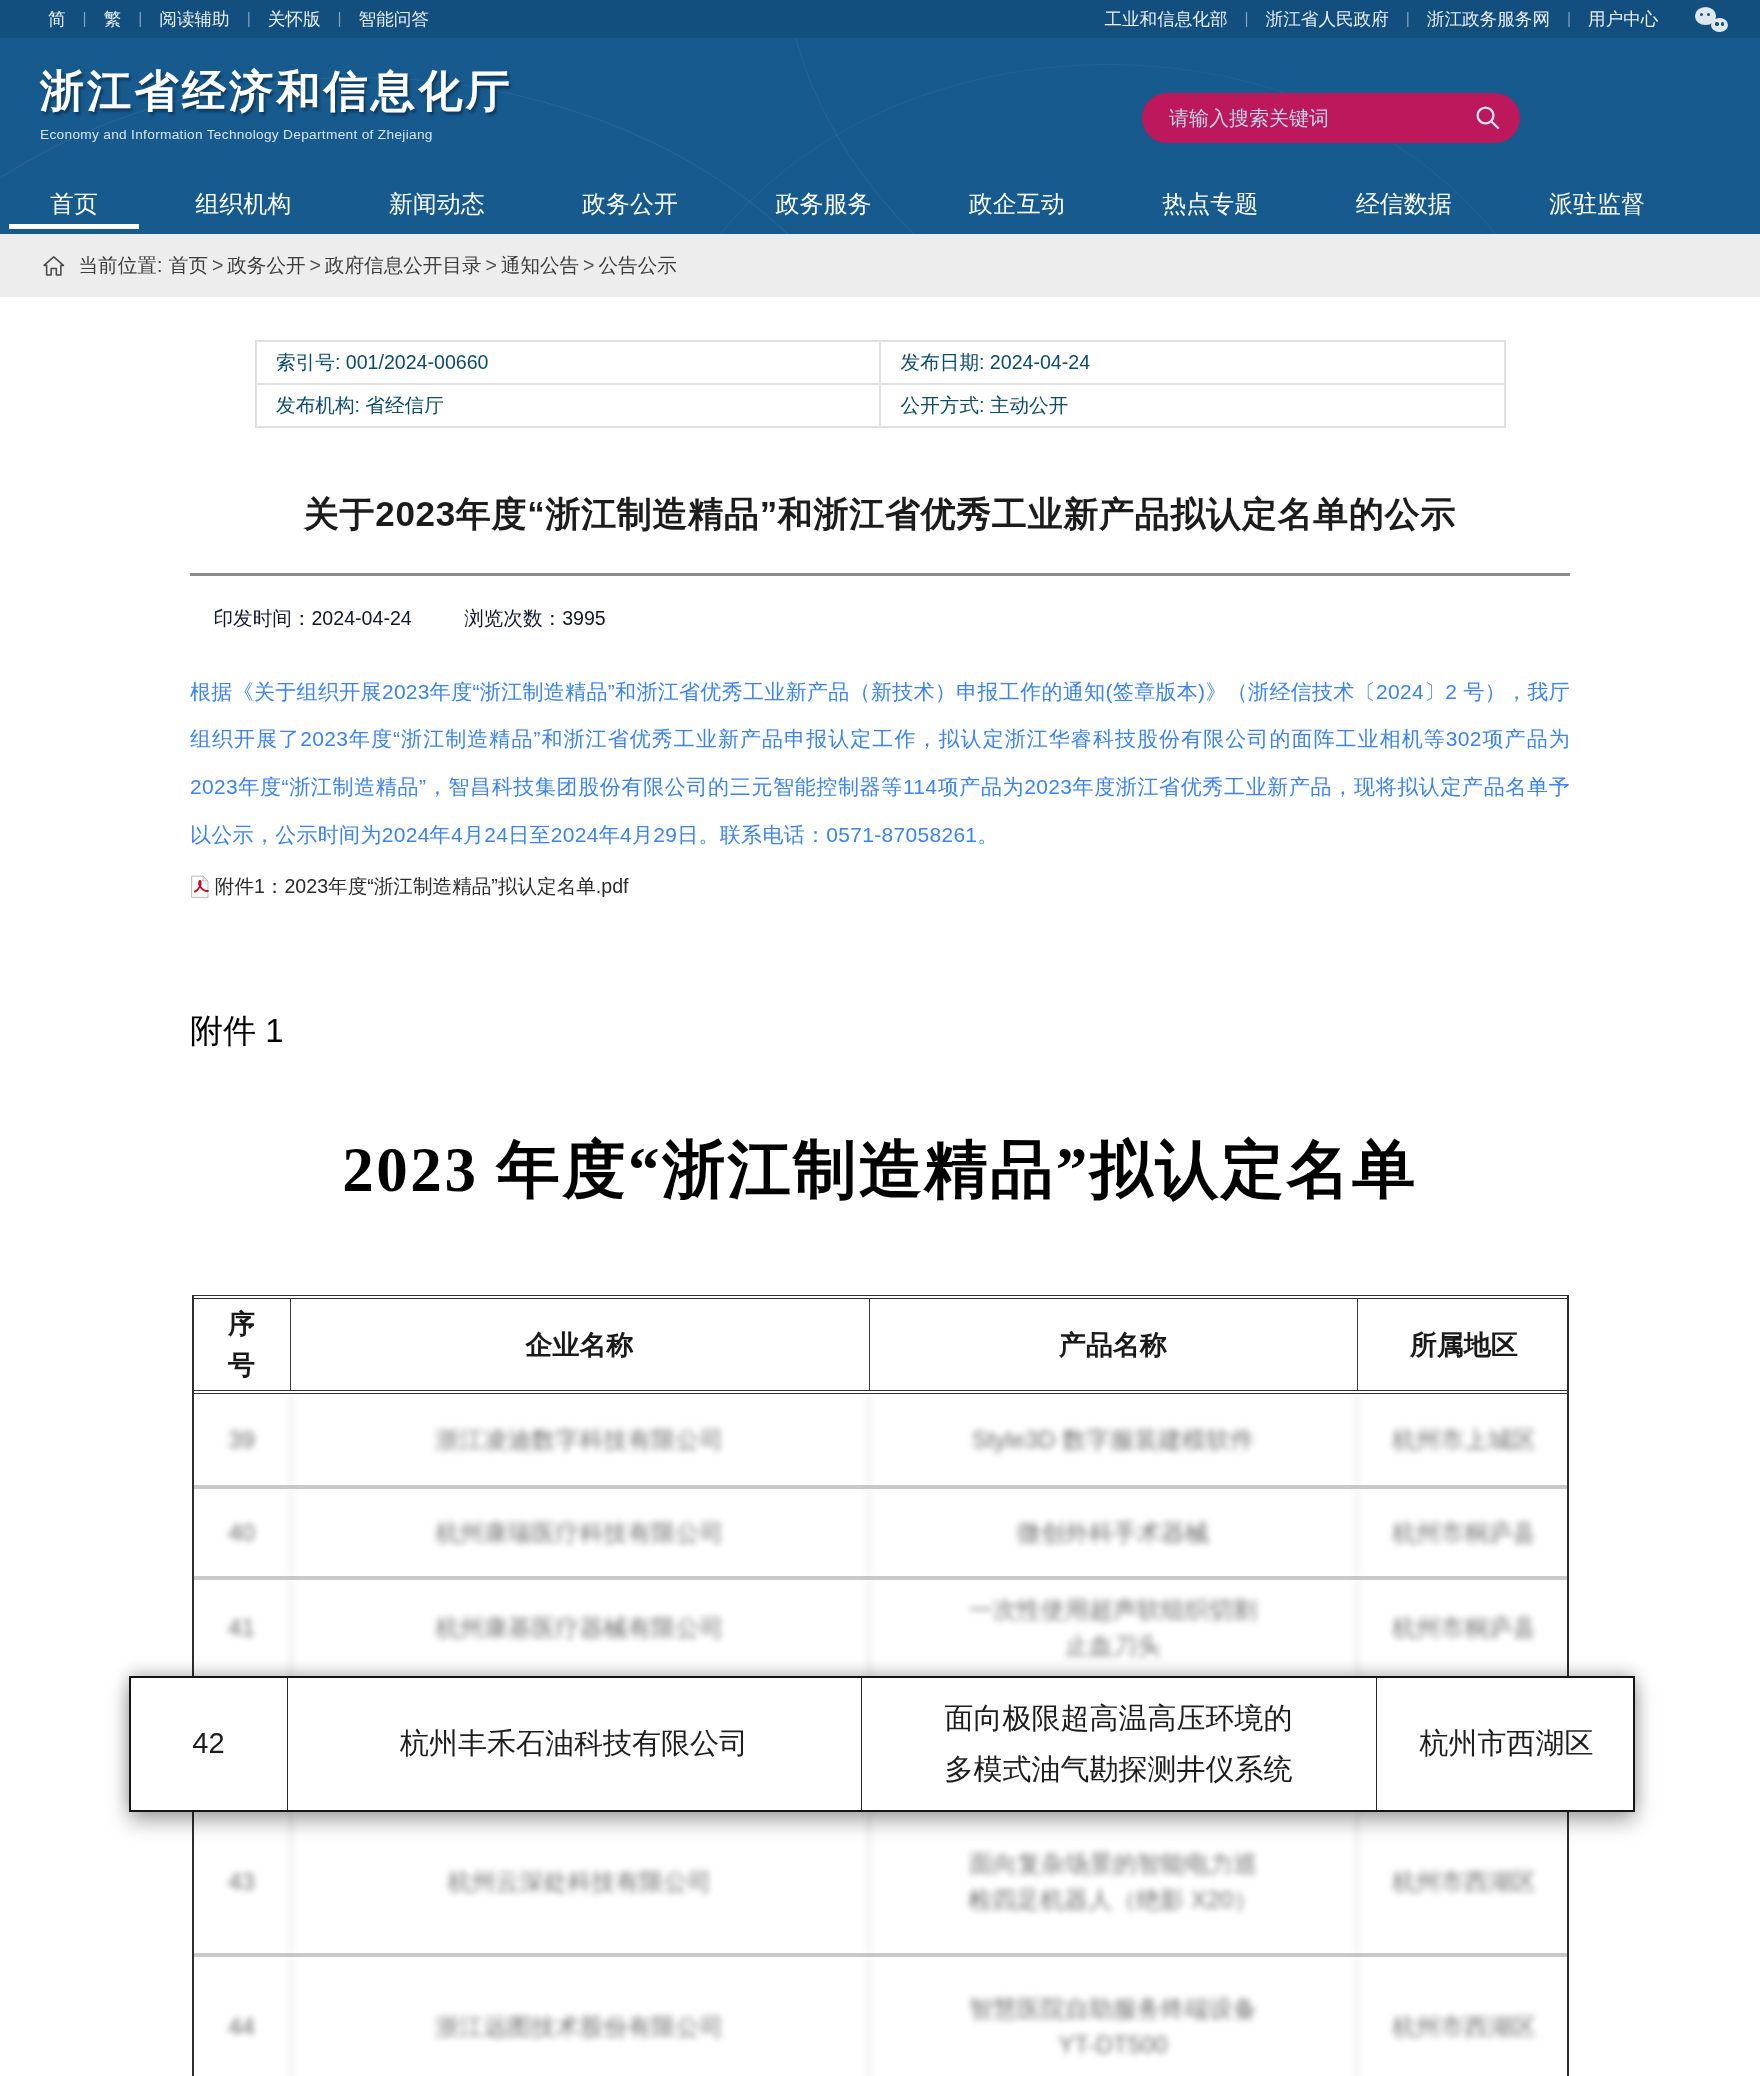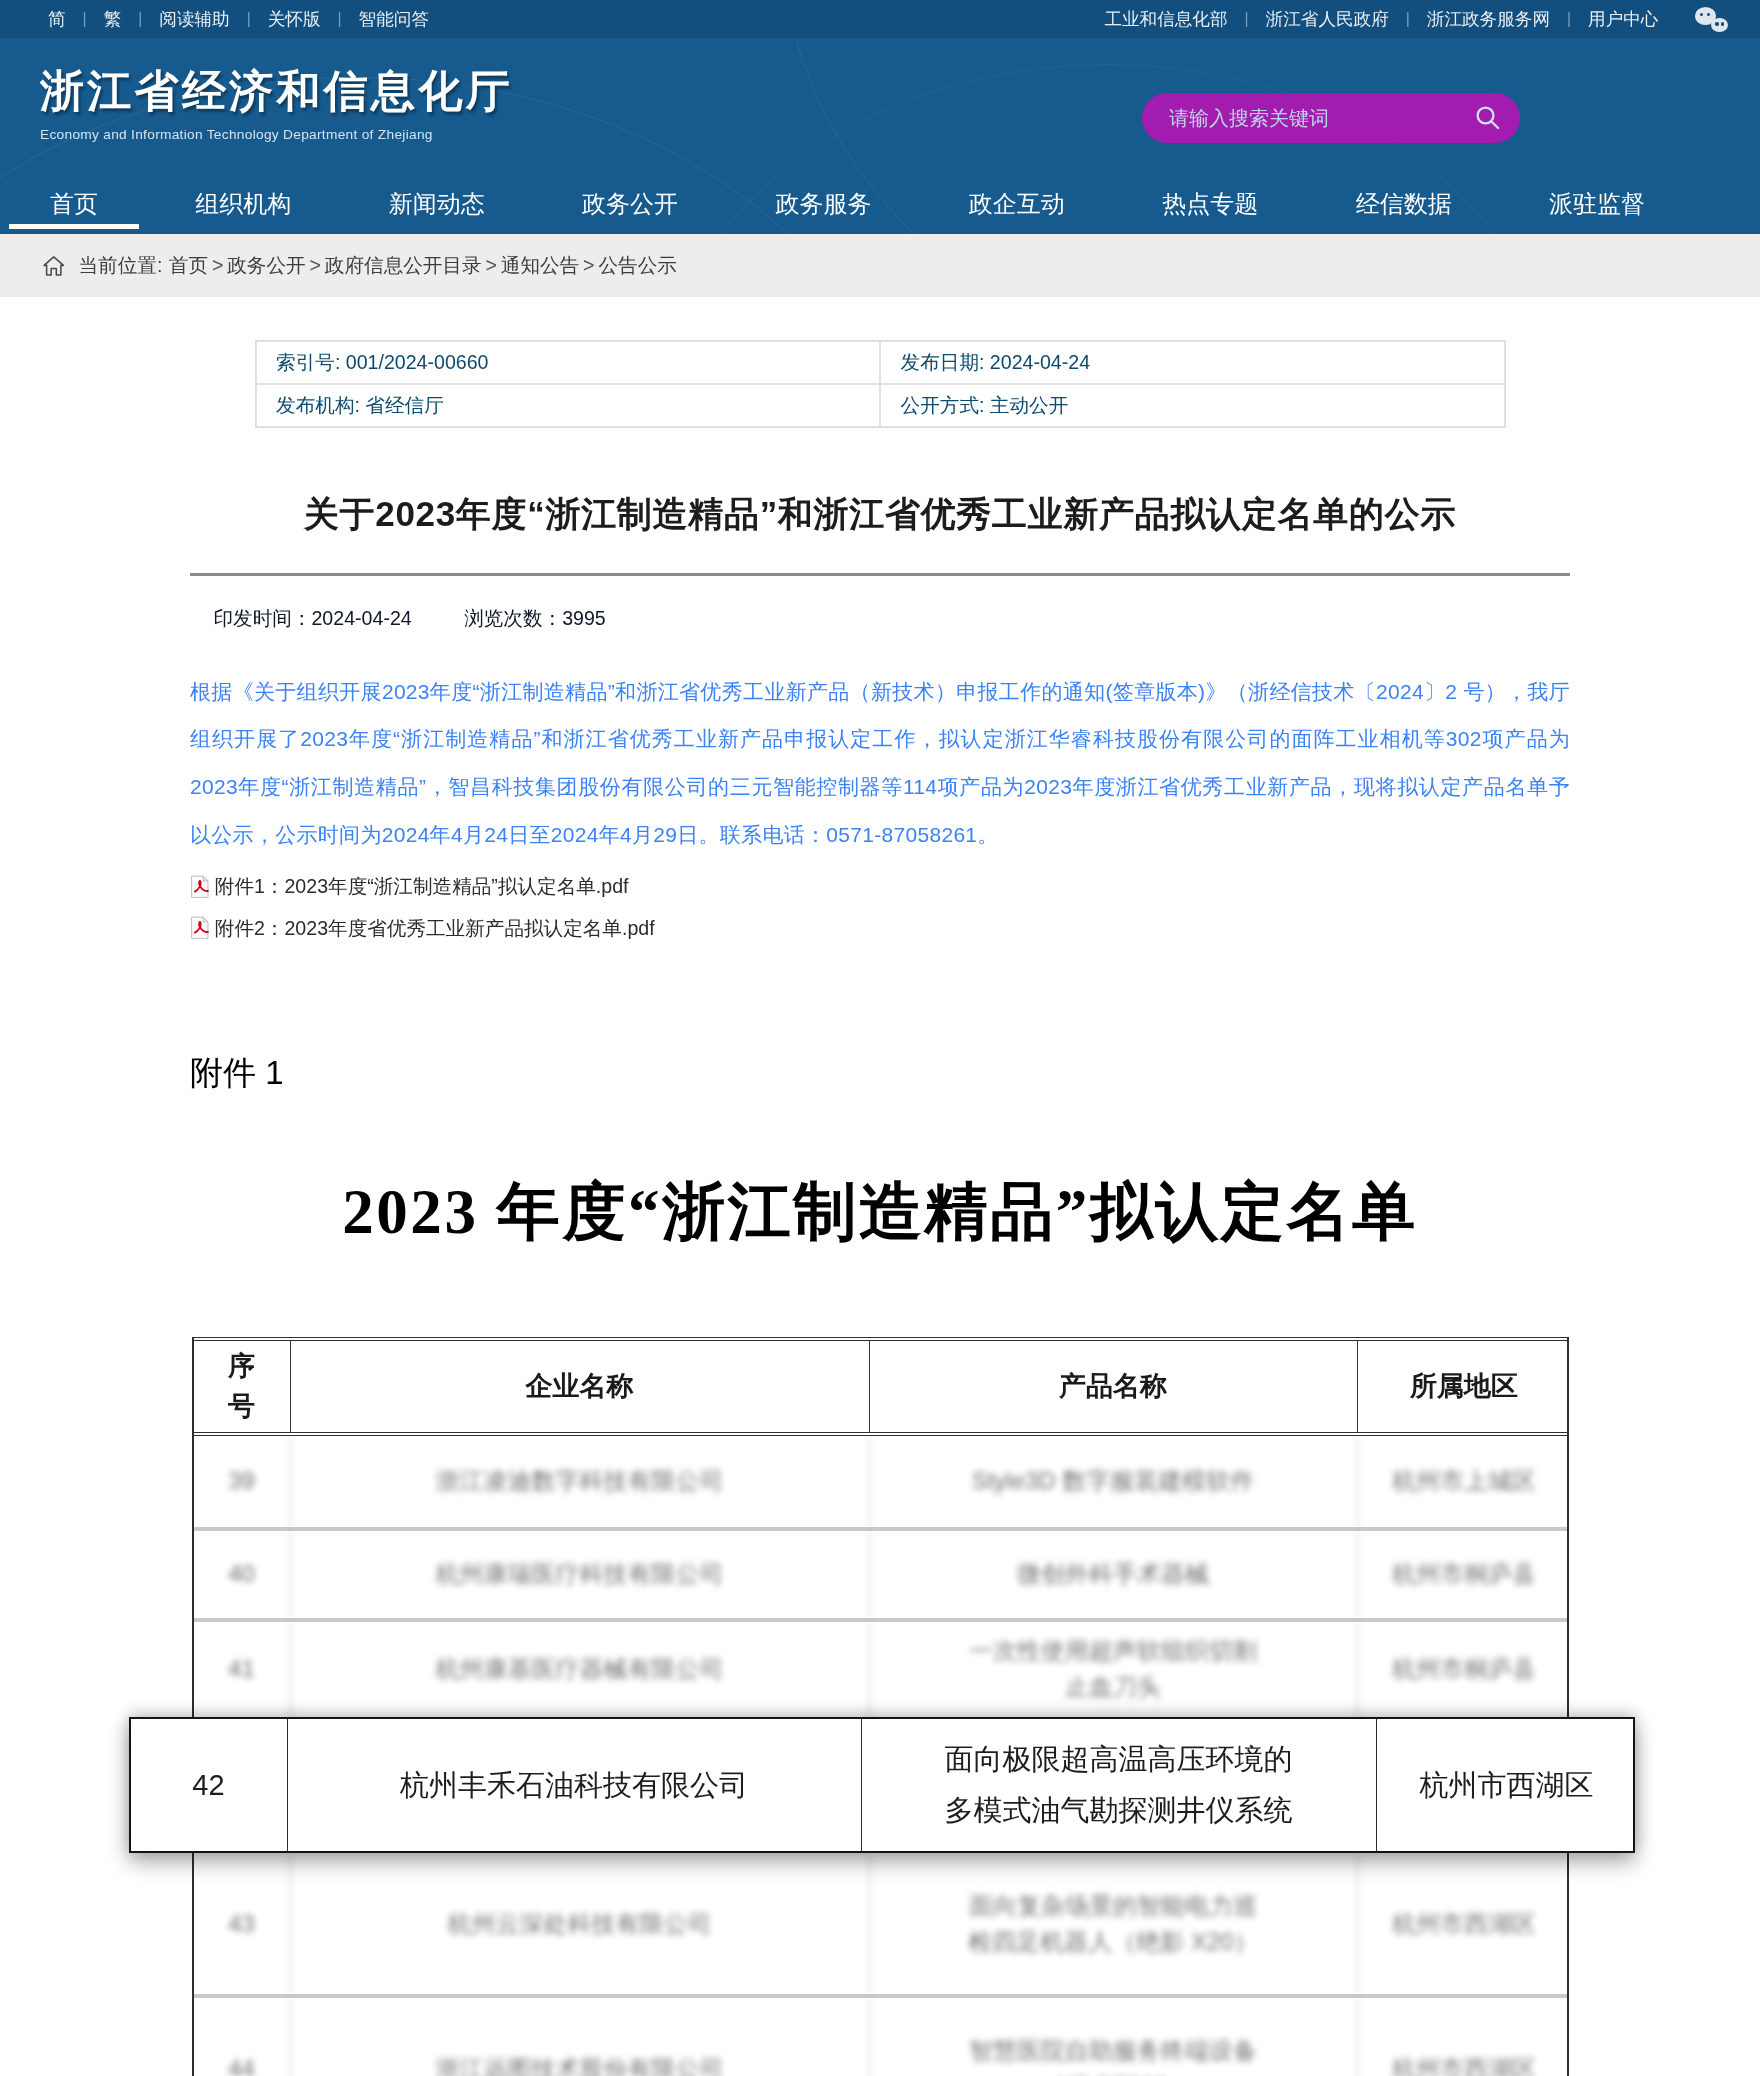--- a/index.html
+++ b/index.html
@@ -27,21 +27,21 @@
   .arc2 { width: 1304px; height: 978px; right: -326px; top: -587px; }
   .arc3 { width: 912px; height: 717px; right: 196px; top: 26px; border-color: rgba(255,255,255,.05); }
 
   .banner { height: 136px; position: relative; }
   .logo { position: absolute; left: 40px; top: 23.5px; color: #fff; cursor: pointer; }
   .logo-cn { font-size: 44px; font-weight: bold; letter-spacing: 3.3px;
              text-shadow: 2px 2.6px 2.6px rgba(0,0,0,.35); }
   .logo-en { font-size: 13.7px; color: #d7e4ef; margin-top: 6.5px; letter-spacing: 0.3px; }
   .searchbox { position: absolute; left: 1142px; top: 55px; width: 378px; height: 50px; }
   .searchbox input { width: 100%; height: 100%; border: none; outline: none; border-radius: 26px;
-             background: #a21caf; color: #fff; font-size: 20px; padding: 0 65px 0 27px;
+             background: #be185d; color: #fff; font-size: 20px; padding: 0 65px 0 27px;
              font-family: "Liberation Sans", sans-serif; }
   .searchbox input::placeholder { color: #bcd6e8; }
   .search-icon { position: absolute; right: 18px; top: 10.4px; width: 29px; height: 29px; cursor: pointer; }
 
   .mainnav { height: 60px; display: flex; align-items: center; justify-content: space-between;
              padding: 0 111px 0 46px; position: relative; }
   .nav-item { color: #fff; font-size: 24px; cursor: pointer; position: relative;
               height: 60px; display: flex; align-items: center; padding: 0 3.9px; }
   .nav-item.active::after { content: ""; position: absolute; left: 50%; transform: translateX(-50%);
               bottom: 4.6px; width: 130px; height: 5.9px; background: #fff; }
@@ -207,28 +207,20 @@
 
     <div class="attach-list">
         <div class="attach-row">
           <svg class="pdf-icon" viewBox="0 0 24 28">
     <path d="M2 1 h14 l6 6 v20 h-20 z" fill="#ffffff" stroke="#b9b9b9" stroke-width="1.2"></path>
     <path d="M16 1 l6 6 h-6 z" fill="#e6e6e6" stroke="#b9b9b9" stroke-width="1"></path>
     <path d="M6 20 c4-2 8-8 7-12 c-1-3-3 1-1 5 c2 4 7 7 10 6" stroke="#d0021b" fill="none" stroke-width="2.2" stroke-linecap="round"></path>
   </svg>
           <a class="attach-link">附件1：2023年度“浙江制造精品”拟认定名单.pdf</a>
         </div>
-        <div class="attach-row">
-          <svg class="pdf-icon" viewBox="0 0 24 28">
-    <path d="M2 1 h14 l6 6 v20 h-20 z" fill="#ffffff" stroke="#b9b9b9" stroke-width="1.2"></path>
-    <path d="M16 1 l6 6 h-6 z" fill="#e6e6e6" stroke="#b9b9b9" stroke-width="1"></path>
-    <path d="M6 20 c4-2 8-8 7-12 c-1-3-3 1-1 5 c2 4 7 7 10 6" stroke="#d0021b" fill="none" stroke-width="2.2" stroke-linecap="round"></path>
-  </svg>
-          <a class="attach-link">附件2：2023年度省优秀工业新产品拟认定名单.pdf</a>
-        </div>
       </div>
 
     <div class="appendix-heading">附件 1</div>
     <div class="appendix-title">2023 年度“浙江制造精品”拟认定名单</div>
 
     <div class="product-table">
       <div class="thead">
         <div class="thcell cell-no">序号</div>
         <div class="thcell">企业名称</div>
         <div class="thcell">产品名称</div>

